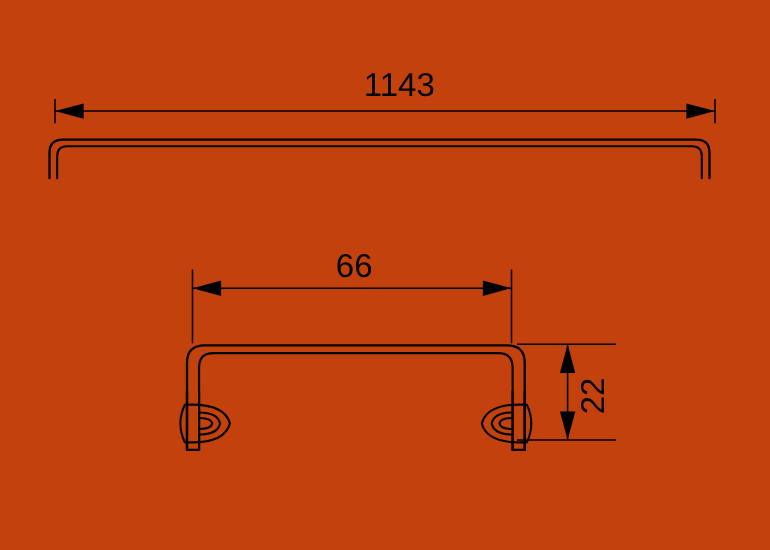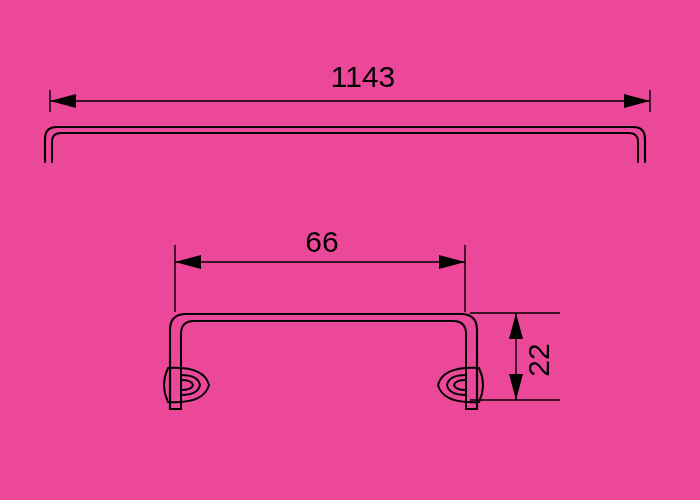--- a/index.html
+++ b/index.html
@@ -4,21 +4,21 @@
 <style>
   html, body {
     margin: 0;
     padding: 0;
     background: #ffffff;
   }
   #drawing-root {
     position: relative;
     width: 700px;
     height: 500px;
-    background: #ec4899;
+    background: #c2410c;
     overflow: hidden;
     font-family: "Liberation Sans", sans-serif;
   }
   #drawing-svg {
     position: absolute;
     left: 0;
     top: 0;
     display: block;
   }
   .dim-text {

